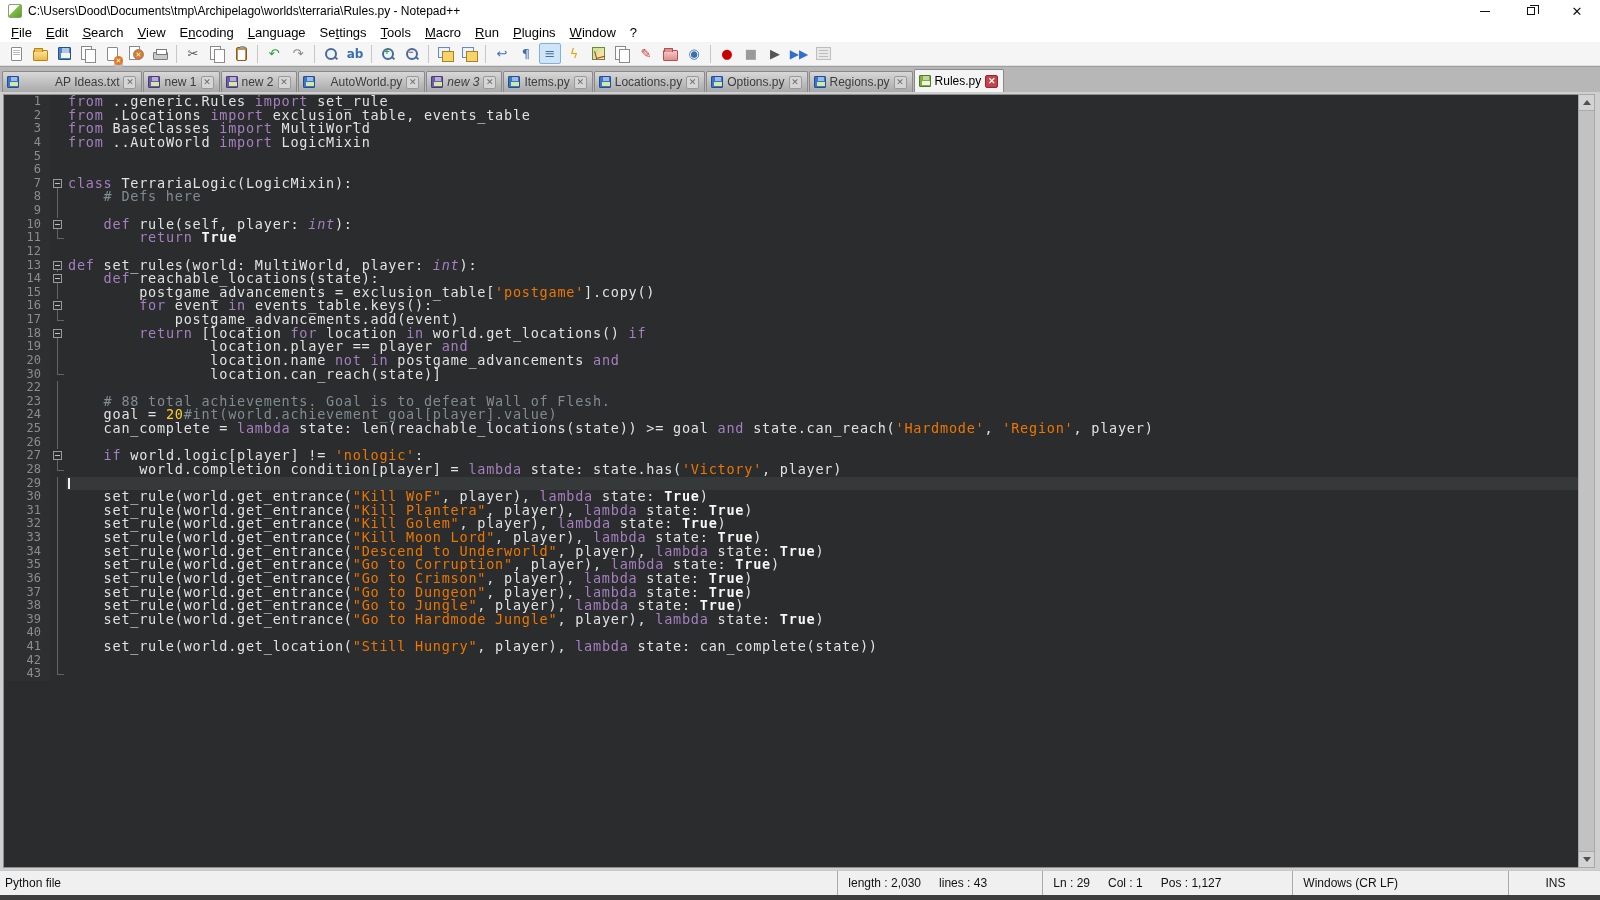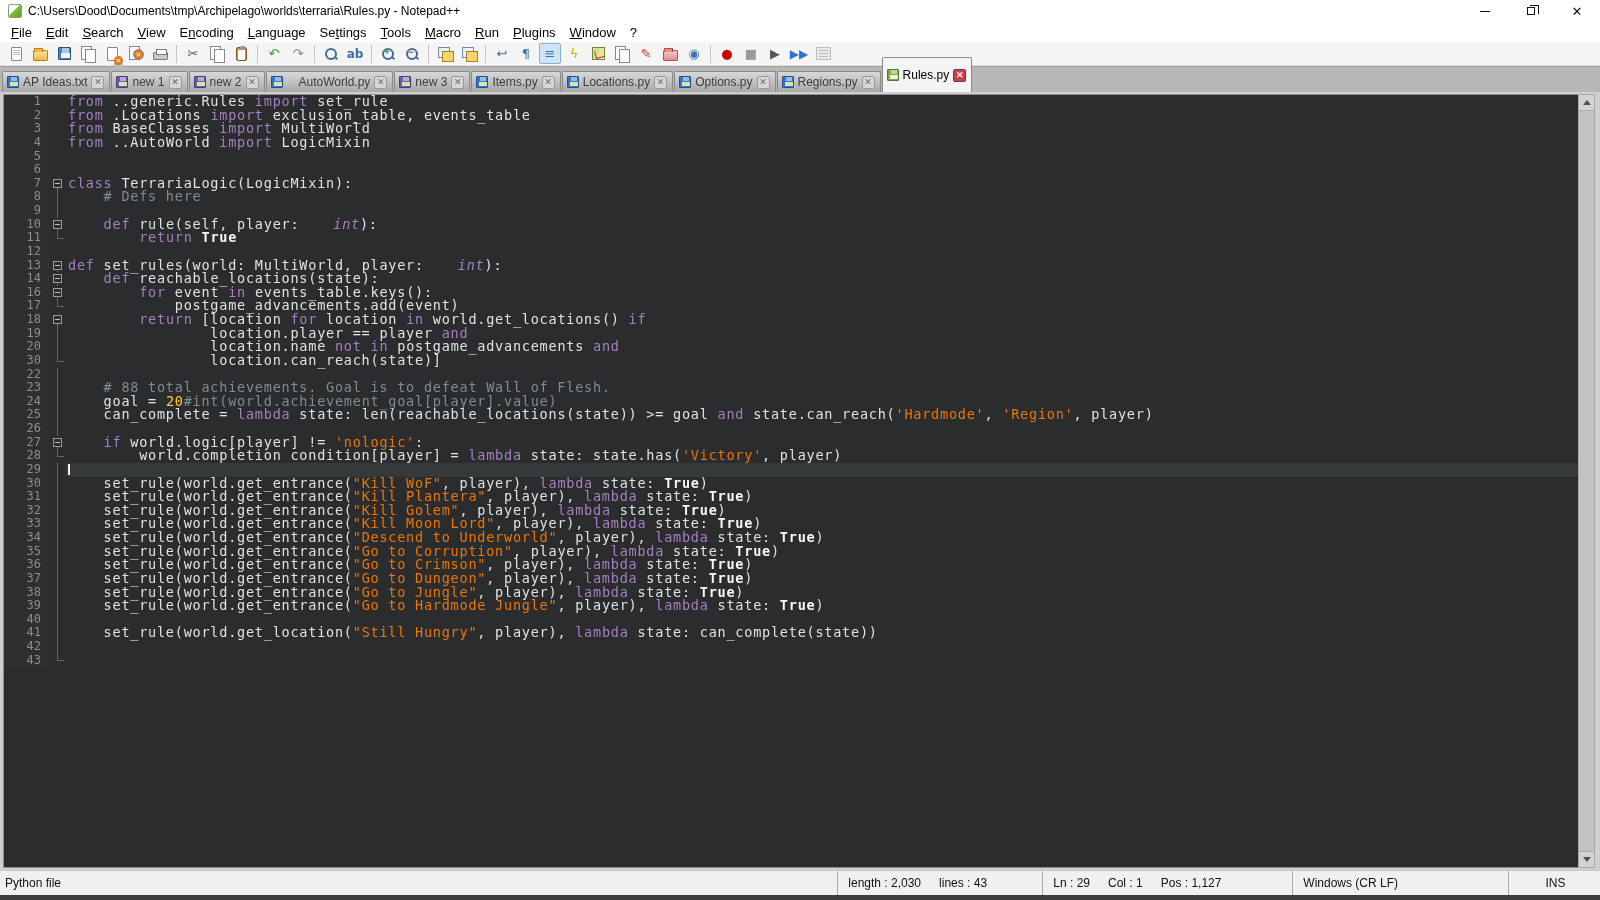--- a/index.html
+++ b/index.html
@@ -65,21 +65,21 @@
   .sh-map { width:13px; height:13px; border:1px solid #6a8a3a; background:linear-gradient(120deg,#cfe49a 40%,#f2e3a0 60%); position:relative; }
   .sh-map::after { content:""; position:absolute; left:2px; top:2px; width:8px; height:7px; border-left:1px solid #c03030; border-bottom:1px solid #c03030; transform:rotate(-15deg); }
   .sh-panel { width:15px; height:13px; background:#d9d9d9; border:1px solid #7a7a7a; position:relative; }
   .sh-panel::after { content:""; position:absolute; left:2px; top:2px; right:2px; height:1px; background:#7a7a7a; box-shadow:0 3px 0 #7a7a7a, 0 6px 0 #7a7a7a; }
 
   
   .tabbar { height:26px; background:#b7b7b7; border-top:1px solid #9e9e9e; display:flex; align-items:flex-end; padding-left:2px; flex:0 0 auto; }
   .tab { display:flex; align-items:center; gap:4px; height:21px; padding:0 5px 0 4px; margin-right:1px;
          background:linear-gradient(#d8d8d8,#a9a9a9); border:1px solid #8a8a8a; border-bottom:none;
          border-radius:2px 2px 0 0; font-size:12px; color:#3c3c3c; white-space:nowrap; }
-  .tab.active { height:35px; background:#f4f4f4; color:#000; }
+  .tab.active { height:23px; background:#f4f4f4; color:#000; }
   .tab-floppy { width:12px; height:12px; border-radius:1px; position:relative; flex:0 0 auto; }
   .tab-floppy::before { content:""; position:absolute; left:3px; top:0; width:6px; height:4px; background:rgba(255,255,255,.5); }
   .tab-floppy::after { content:""; position:absolute; left:2px; bottom:1px; width:8px; height:4px; background:#cfe9a8; }
   .tab-floppy.saved { background:#3b74c9; border:1px solid #24508f; }
   .tab-floppy.unsaved { background:#6f5ba8; border:1px solid #4a3a78; }
   .tab-floppy.activefile { background:#7fae3f; border:1px solid #55782a; }
   .tab-floppy.activefile::after { background:#eef7e0; }
   .tab-close { width:13px; height:13px; border:1px solid #9a9a9a; background:#d6d6d6; border-radius:2px;
                font-size:9px; line-height:11px; text-align:center; color:#6a6a6a; flex:0 0 auto; }
   .tab-close.red { background:#c9414a; border-color:#8f2b32; color:#fff; font-weight:bold; }
@@ -96,21 +96,21 @@
   .fold .v { position:absolute; left:7px; top:0; bottom:0; width:1px; background:#646464; }
   .fold .v.below { top:50%; }
   .fold .v.half { bottom:50%; }
   .fold .h { position:absolute; left:7px; top:50%; width:7px; height:1px; background:#646464; }
   .fold .box { position:absolute; left:3px; top:2px; width:9px; height:9px; border:1px solid #9a9a9a; background:var(--bg); z-index:1; }
   .fold .box::after { content:""; position:absolute; left:1px; top:3px; width:5px; height:1px; background:#c0c0c0; }
   .code { flex:1 1 auto; color:var(--def); position:relative; padding-left:2px; }
   .code-row.current .code { background:var(--curline); }
   .caret { position:absolute; left:2px; top:1px; width:2px; height:11px; background:#f0f0f0; }
   .tok-k { color:var(--kw); }
-  .tok-t { color:var(--kw); font-style:italic;margin-left:25px; }
+  .tok-t { color:var(--kw); font-style:italic; }
   .tok-s { color:var(--str); }
   .tok-n { color:var(--num); }
   .tok-c { color:var(--com); }
   .tok-w { color:#f8f8f8; font-weight:bold; }
   .tok-d { color:var(--def); }
 
   
   .vscroll { flex:0 0 17px; background:#d3d3d3; border:1px solid #a8a8a8; display:flex; flex-direction:column; margin-right:5px; }
   .vs-btn { height:15px; display:flex; align-items:center; justify-content:center; background:#d3d3d3; }
   .vs-up::after { content:""; border:4px solid transparent; border-bottom:5px solid #505050; margin-top:-4px; }
@@ -272,41 +272,41 @@
         <div class="tb-glyph small" style="color: rgb(47, 111, 208);">▶▶</div>
       </div>
       <div class="tb-icon disabled">
         <div class="sh-panel"></div>
       </div>
     </div>
 
   <div class="tabbar">
       <div class="tab">
         <div class="tab-floppy saved"></div>
-        <div class="tab-label" style="display: inline;">AP Ideas.txt</div>
+        <div class="tab-label" style="display: inline; margin-left: 32px;">AP Ideas.txt</div>
         <div class="tab-close">✕</div>
       </div>
       <div class="tab">
         <div class="tab-floppy unsaved"></div>
         <div class="tab-label" style="display: inline;">new 1</div>
         <div class="tab-close">✕</div>
       </div>
       <div class="tab">
         <div class="tab-floppy unsaved"></div>
         <div class="tab-label" style="display: inline;">new 2</div>
         <div class="tab-close">✕</div>
       </div>
       <div class="tab">
         <div class="tab-floppy saved"></div>
         <div class="tab-label" style="display: inline; margin-left: 12px;">AutoWorld.py</div>
         <div class="tab-close">✕</div>
       </div>
       <div class="tab">
         <div class="tab-floppy unsaved"></div>
-        <div class="tab-label" style="display: inline;">new 3</div>
+        <div class="tab-label" style="display: inline; font-style: italic;">new 3</div>
         <div class="tab-close">✕</div>
       </div>
       <div class="tab">
         <div class="tab-floppy saved"></div>
         <div class="tab-label" style="display: inline;">Items.py</div>
         <div class="tab-close">✕</div>
       </div>
       <div class="tab">
         <div class="tab-floppy saved"></div>
         <div class="tab-label" style="display: inline;">Locations.py</div>
@@ -338,20 +338,21 @@
         <div class="code-row"><div class="ln">5</div><div class="fold"></div><div class="code"></div></div>
         <div class="code-row"><div class="ln">6</div><div class="fold"></div><div class="code"></div></div>
         <div class="code-row"><div class="ln">7</div><div class="fold"><div class="v below"></div><div class="box"></div></div><div class="code"><span class="tok-k">class</span><span class="tok-d"> TerrariaLogic(LogicMixin):</span></div></div>
         <div class="code-row"><div class="ln">8</div><div class="fold"><div class="v"></div></div><div class="code"><span class="tok-c">    # Defs here</span></div></div>
         <div class="code-row"><div class="ln">9</div><div class="fold"><div class="v"></div></div><div class="code"></div></div>
         <div class="code-row"><div class="ln">10</div><div class="fold"><div class="v below"></div><div class="box"></div></div><div class="code"><span class="tok-d">    </span><span class="tok-k">def</span><span class="tok-d"> rule(self, player: </span><span class="tok-t">int</span><span class="tok-d">):</span></div></div>
         <div class="code-row"><div class="ln">11</div><div class="fold"><div class="v half"></div><div class="h"></div></div><div class="code"><span class="tok-d">        </span><span class="tok-k">return</span><span class="tok-d"> </span><span class="tok-w">True</span></div></div>
         <div class="code-row"><div class="ln">12</div><div class="fold"></div><div class="code"></div></div>
         <div class="code-row"><div class="ln">13</div><div class="fold"><div class="v below"></div><div class="box"></div></div><div class="code"><span class="tok-k">def</span><span class="tok-d"> set_rules(world: MultiWorld, player: </span><span class="tok-t">int</span><span class="tok-d">):</span></div></div>
         <div class="code-row"><div class="ln">14</div><div class="fold"><div class="v below"></div><div class="box"></div></div><div class="code"><span class="tok-d">    </span><span class="tok-k">def</span><span class="tok-d"> reachable_locations(state):</span></div></div>
+        <div class="code-row"><div class="ln">15</div><div class="fold"><div class="v"></div></div><div class="code"><span class="tok-d">        postgame_advancements = exclusion_table[</span><span class="tok-s">'postgame'</span><span class="tok-d">].copy()</span></div></div>
         <div class="code-row"><div class="ln">16</div><div class="fold"><div class="v below"></div><div class="box"></div></div><div class="code"><span class="tok-d">        </span><span class="tok-k">for</span><span class="tok-d"> event </span><span class="tok-k">in</span><span class="tok-d"> events_table.keys():</span></div></div>
         <div class="code-row"><div class="ln">17</div><div class="fold"><div class="v half"></div><div class="h"></div></div><div class="code"><span class="tok-d">            postgame_advancements.add(event)</span></div></div>
         <div class="code-row"><div class="ln">18</div><div class="fold"><div class="v below"></div><div class="box"></div></div><div class="code"><span class="tok-d">        </span><span class="tok-k">return</span><span class="tok-d"> [location </span><span class="tok-k">for</span><span class="tok-d"> location </span><span class="tok-k">in</span><span class="tok-d"> world.get_locations() </span><span class="tok-k">if</span></div></div>
         <div class="code-row"><div class="ln">19</div><div class="fold"><div class="v"></div></div><div class="code"><span class="tok-d">                location.player == player </span><span class="tok-k">and</span></div></div>
         <div class="code-row"><div class="ln">20</div><div class="fold"><div class="v"></div></div><div class="code"><span class="tok-d">                location.name </span><span class="tok-k">not</span><span class="tok-d"> </span><span class="tok-k">in</span><span class="tok-d"> postgame_advancements </span><span class="tok-k">and</span></div></div>
         <div class="code-row"><div class="ln">30</div><div class="fold"><div class="v half"></div><div class="h"></div></div><div class="code"><span class="tok-d">                location.can_reach(state)]</span></div></div>
         <div class="code-row"><div class="ln">22</div><div class="fold"><div class="v"></div></div><div class="code"></div></div>
         <div class="code-row"><div class="ln">23</div><div class="fold"><div class="v"></div></div><div class="code"><span class="tok-c">    # 88 total achievements. Goal is to defeat Wall of Flesh.</span></div></div>
         <div class="code-row"><div class="ln">24</div><div class="fold"><div class="v"></div></div><div class="code"><span class="tok-d">    goal = </span><span class="tok-n">20</span><span class="tok-c">#int(world.achievement_goal[player].value)</span></div></div>
         <div class="code-row"><div class="ln">25</div><div class="fold"><div class="v"></div></div><div class="code"><span class="tok-d">    can_complete = </span><span class="tok-k">lambda</span><span class="tok-d"> state: len(reachable_locations(state)) &gt;= goal </span><span class="tok-k">and</span><span class="tok-d"> state.can_reach(</span><span class="tok-s">'Hardmode'</span><span class="tok-d">, </span><span class="tok-s">'Region'</span><span class="tok-d">, player)</span></div></div>

